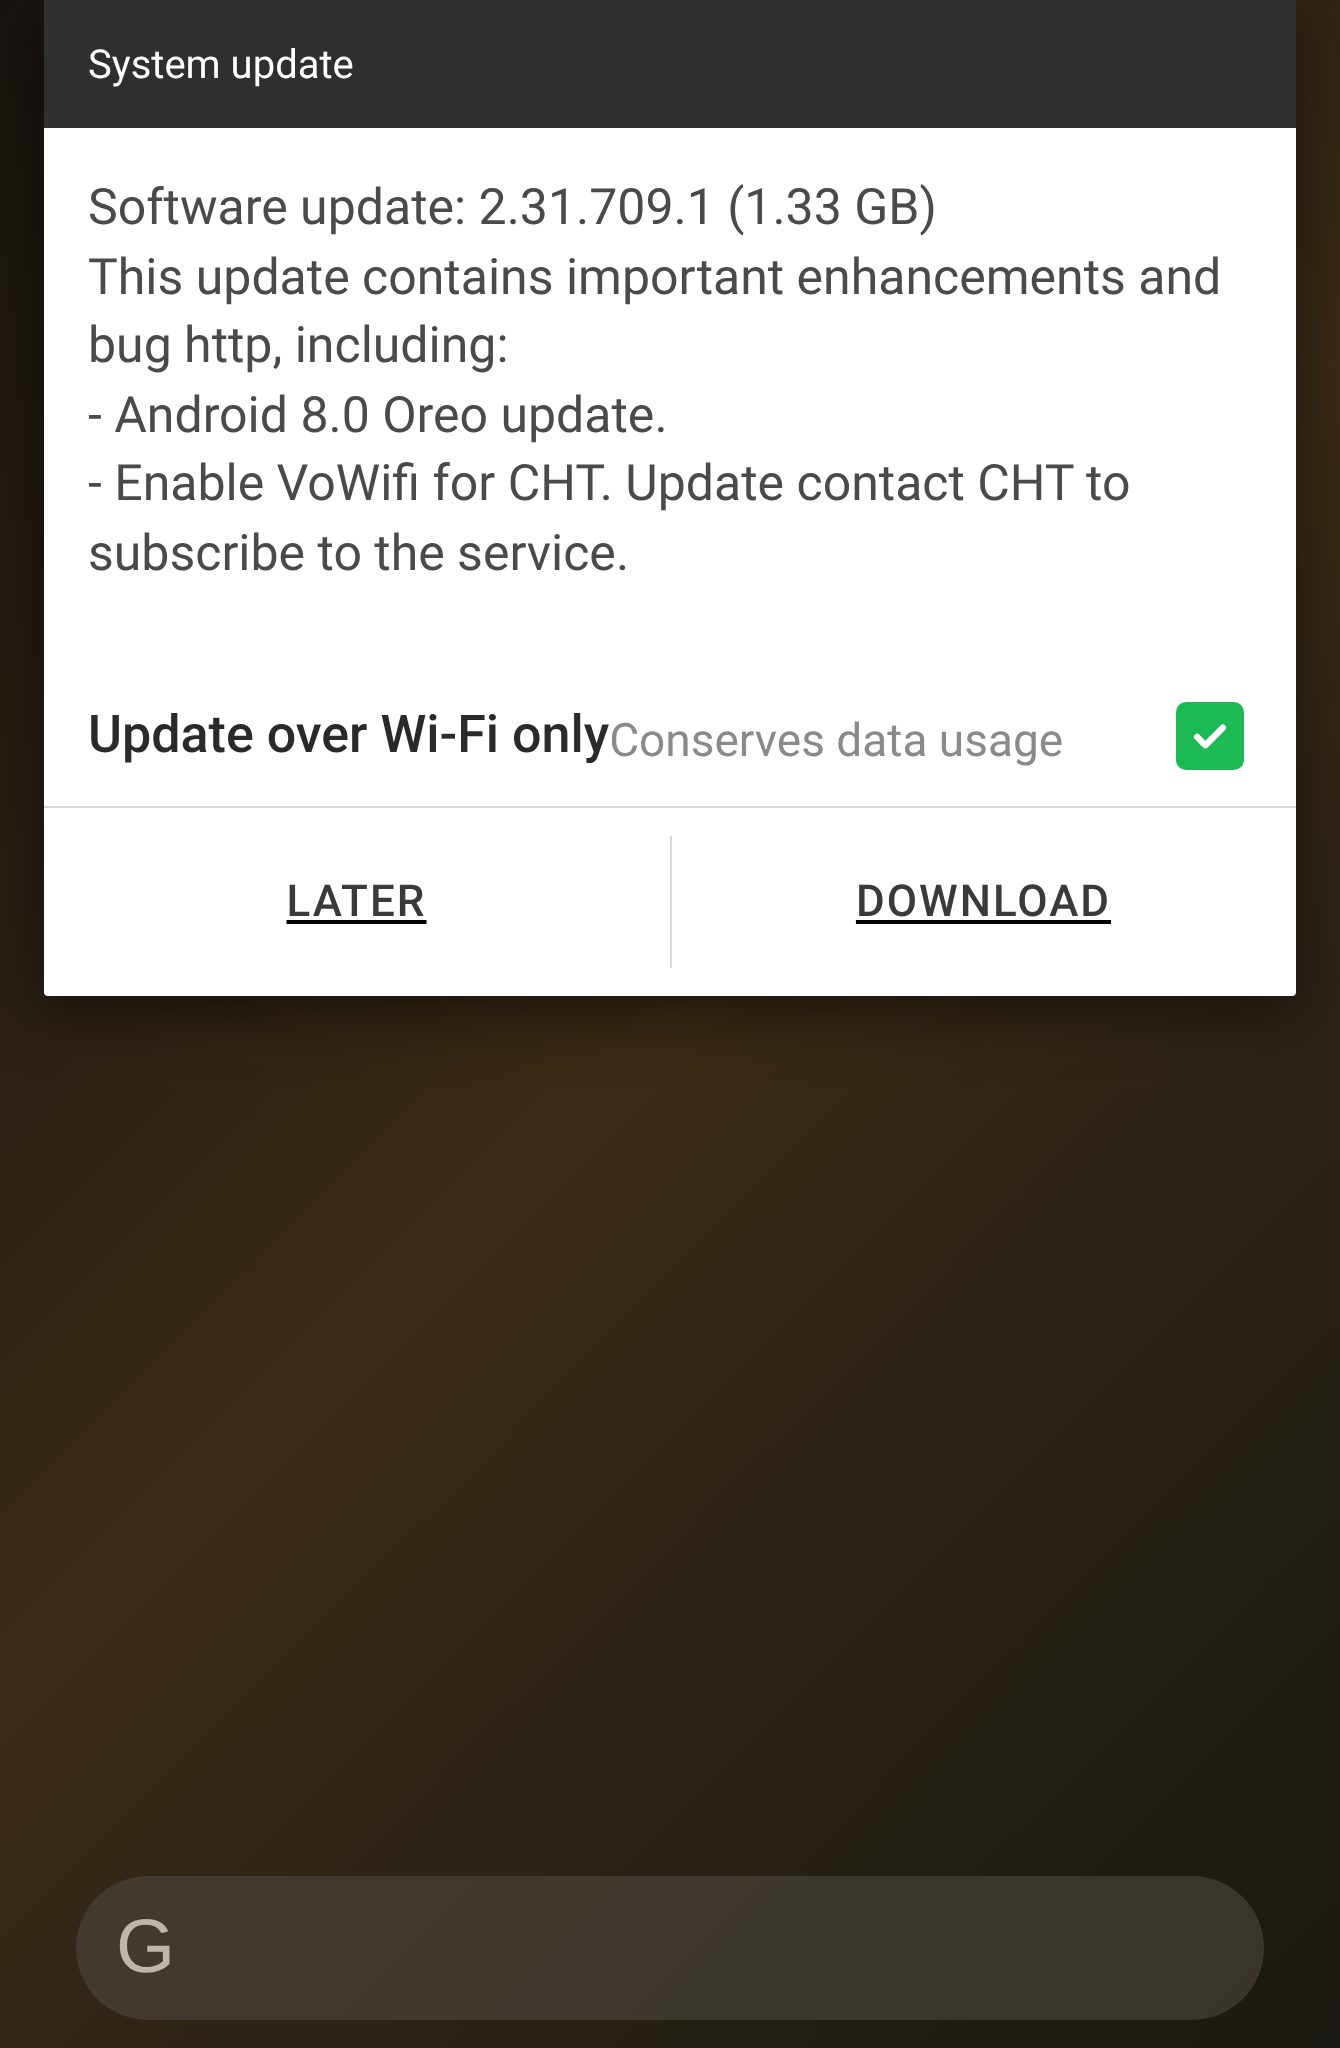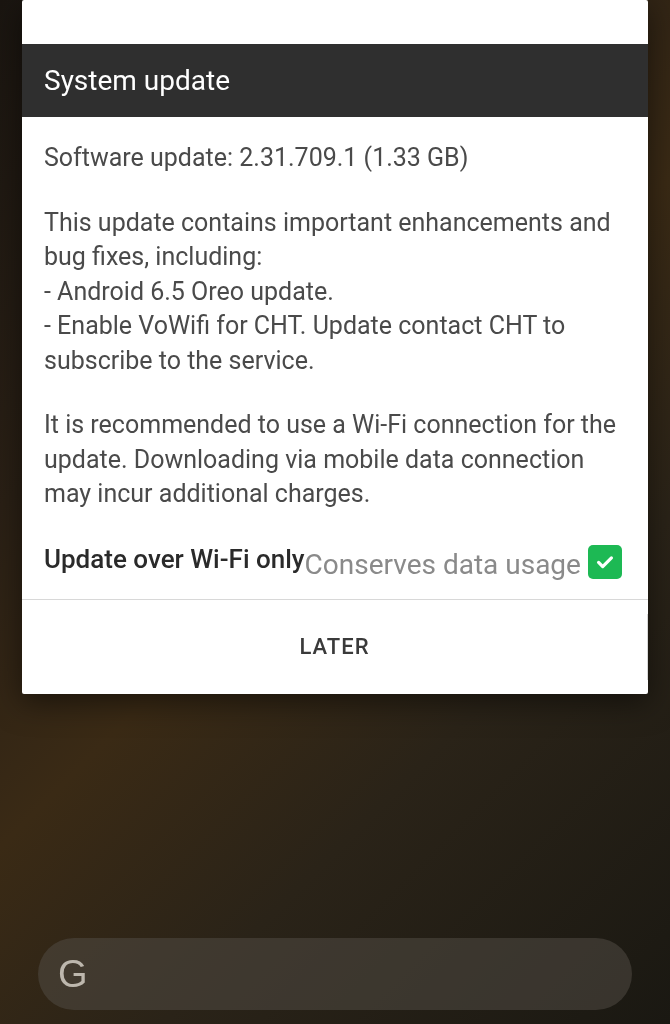--- a/index.html
+++ b/index.html
@@ -28,32 +28,30 @@
       background: #fff;
       border-radius: 2px;
       box-shadow: 0 8px 30px rgba(0,0,0,0.5);
       display: flex;
       flex-direction: column;
     }
     .dialog-header {
       background: #2f2f2f;
       color: #fff;
       padding: 20px 22px;
-      font-size: 28px;
+      font-size: 20px;
       font-weight: 400;
-      margin-top: 44px;
     }
     .dialog-body {
       padding: 24px 22px 18px 22px;
       color: #4a4a4a;
       font-size: 25px;
       line-height: 1.38;
     }
     .update-title {
-      margin-bottom: 30px;
     }
     .section {
       margin-bottom: 30px;
     }
     .section:last-child {
       margin-bottom: 6px;
     }
     .wifi-option {
       display: flex;
       align-items: center;
@@ -64,21 +62,21 @@
       display: flex;
       flex-direction: row;
     }
     .wifi-title {
       color: #2a2a2a;
       font-size: 26px;
       font-weight: 500;
     }
     .wifi-subtitle {
       color: #8a8a8a;
-      font-size: 28px;
+      font-size: 23px;
       margin-top: 4px;
     }
     .checkbox {
       width: 34px;
       height: 34px;
       background: #1db954;
       border-radius: 5px;
       display: flex;
       align-items: center;
       justify-content: center;
@@ -90,20 +88,21 @@
       height: 22px;
     }
     .divider {
       height: 1px;
       background: #d8d8d8;
     }
     .dialog-actions {
       display: flex;
       height: 94px;
       position: relative;
+      text-decoration: underline;
     }
     .action-btn {
       flex: 1;
       background: transparent;
       border: none;
       font-size: 22px;
       font-weight: 500;
       letter-spacing: 1px;
       color: #3a3a3a;
       cursor: pointer;
@@ -142,41 +141,41 @@
   <span class="g-letter">G</span>
 </div>
 
 <div class="dialog">
   <div class="dialog-header">System update</div>
 
   <div class="dialog-body">
     <div class="update-title">Software update: 2.31.709.1 (1.33 GB)</div>
 
     <div class="section">
-      <div>This update contains important enhancements and bug fixes, including:</div>
-      <div>- Android 6.5 Oreo update.</div>
+      <div>This update contains important enhancements and bug http, including:</div>
+      <div>- Android 8.0 Oreo update.</div>
       <div>- Enable VoWifi for CHT. Update contact CHT to subscribe to the service.</div>
     </div>
 
     <div class="section">
-      <div>It is recommended to use a Wi-Fi connection for the update. Downloading via mobile data connection may incur additional charges.</div>
     </div>
   </div>
 
   <div class="wifi-option">
     <div class="wifi-text">
       <div class="wifi-title">Update over Wi-Fi only</div>
       <div class="wifi-subtitle">Conserves data usage</div>
     </div>
     <div class="checkbox">
       <svg viewBox="0 0 24 24">
         <path fill="none" stroke="#fff" stroke-width="3.5" stroke-linecap="round" stroke-linejoin="round" d="M5 12.5l4.5 4.5L19 7.5"></path>
       </svg>
     </div>
   </div>
 
   <div class="divider"></div>
 
   <div class="dialog-actions">
     <button class="action-btn">LATER</button>
     <div class="action-divider"></div>
+    <button class="action-btn">DOWNLOAD</button>
   </div>
 </div>
 
 </body></html>

